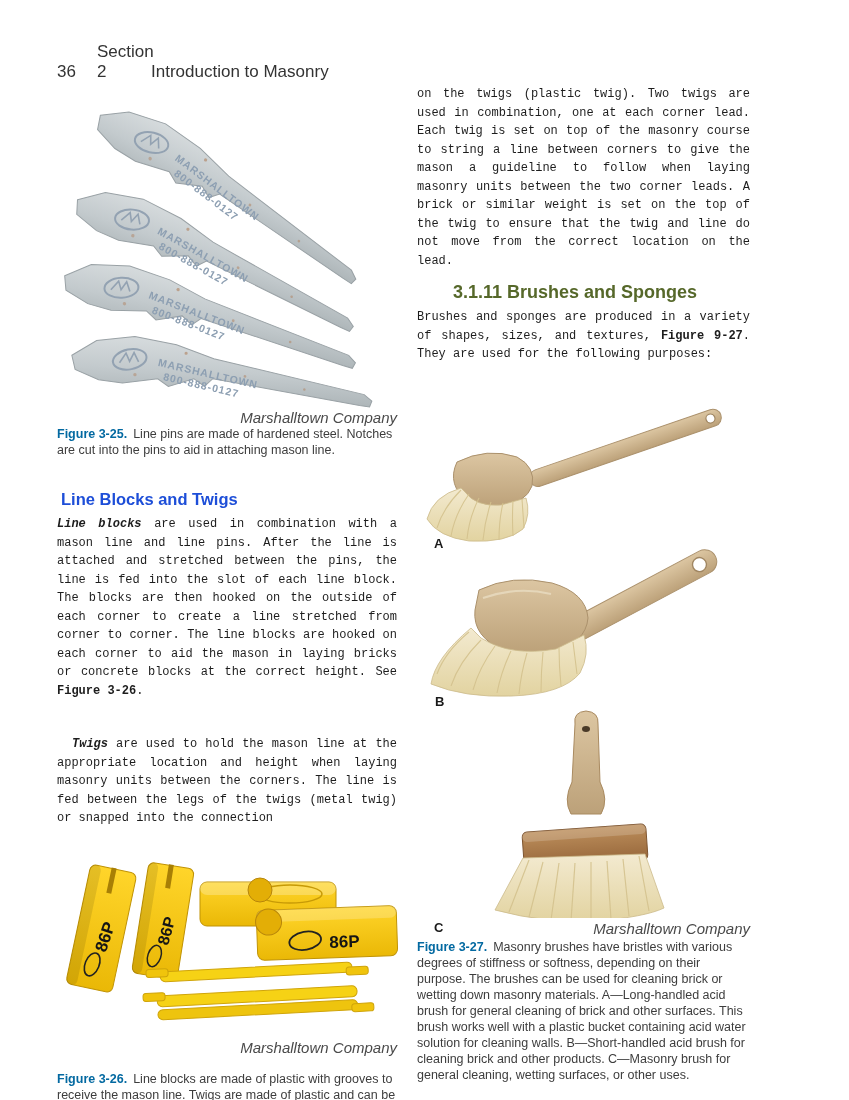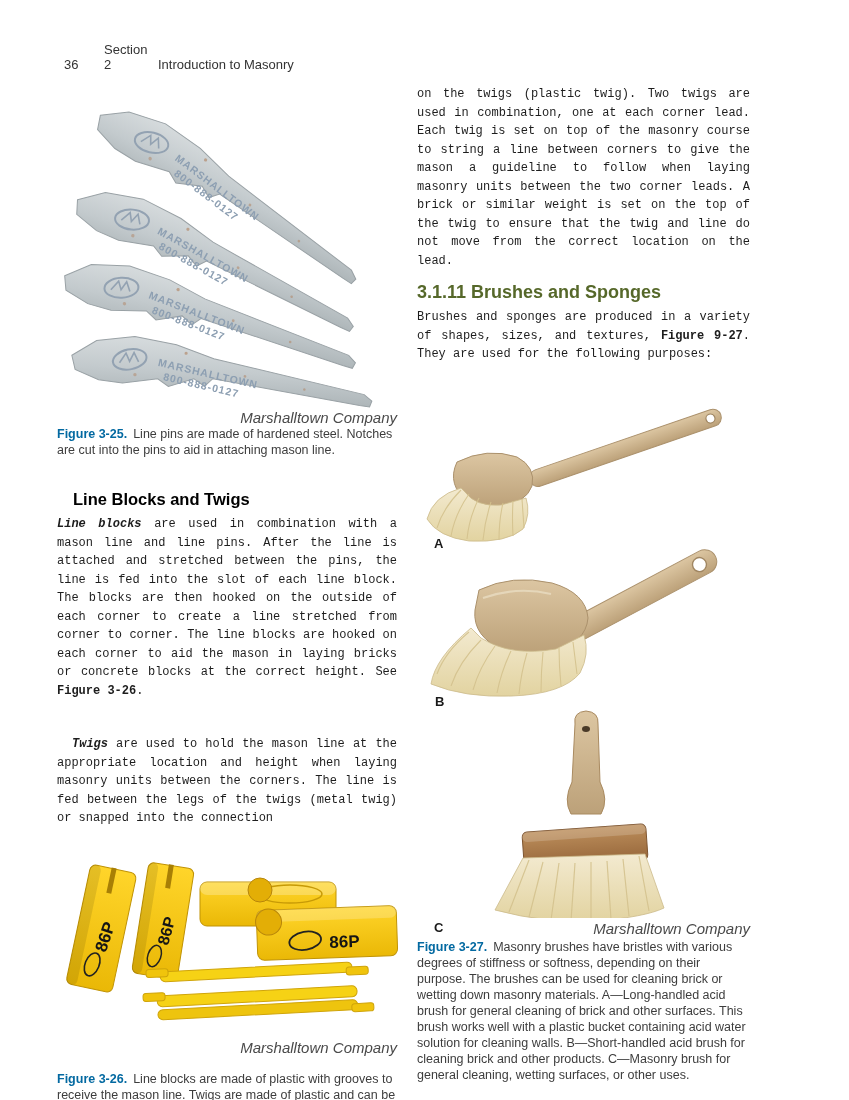--- a/index.html
+++ b/index.html
@@ -2,36 +2,36 @@
 <html><head>
 <meta charset="utf-8">
 <style>
   html,body{margin:0;padding:0;background:#e8e8e8;}
   .page{
     position:relative;width:849px;height:1100px;background:#ffffff;
     margin:0 auto;overflow:hidden;
     font-family:"Liberation Sans",sans-serif;color:#222;
   }
   
-  .runhead{position:absolute;top:42px;left:64px;width:700px;font-size:13px;color:#333;}
+  .runhead{position:absolute;top:42px;left:57px;width:700px;font-size:17px;color:#333;}
   .runhead .pgnum{display:inline-block;width:40px;}
   .runhead .sec{display:inline-block;width:54px;}
   
   .col-left{position:absolute;left:57px;top:85px;width:340px;}
   .col-right{position:absolute;left:417px;top:85px;width:333px;}
   
   .body-p{
     font-family:Liberation Mono, monospace;font-size:12px;line-height:18.5px;
     text-align:justify;color:#1d1d1d;margin:0;
   }
   .body-p .bi{font-weight:bold;font-style:italic;}
   .body-p .b{font-weight:bold;}
   .indent{text-indent:15px;margin-top:35px;}
   
-  .h-red{font-size:16.5px;font-weight:bold;color:#000000;margin:0 0 6px 16px;}
+  .h-red{font-size:16.5px;font-weight:bold;color:#1d4ed8;margin:0 0 6px 4px;}
   .h-green{font-size:18px;font-weight:bold;color:#56682a;margin:0 0 5px 0;}
   
   .credit{font-size:15px;font-style:italic;color:#4a4a4a;text-align:right;line-height:12px;}
   .caption{font-size:12.5px;line-height:16px;color:#3d3d3d;text-align:left;}
   .caption .figlabel{font-weight:bold;color:#0369a1;margin-right:6px;}
   .photo-label{font-size:13px;font-weight:bold;color:#1a1a1a;}
   .c-row{display:flex;justify-content:space-between;align-items:flex-end;margin:2px 0 4px 0;}
   .c-row .photo-label{margin-left:17px;}
   
   .copyright{position:absolute;top:1057px;left:417px;width:336px;text-align:right;
@@ -138,21 +138,21 @@
     <div class="credit" style="margin-top:2px;">Marshalltown Company</div>
     <div class="caption" style="margin-top:17px;">
       <span class="figlabel">Figure 3-26.</span><span>Line blocks are made of plastic with grooves to receive the mason line. Twigs are made of plastic and can be purchased as part of a package of line blocks and twigs. Other types are made of metal and can be purchased separately.</span>
     </div>
   </div>
 
   <div class="col-right">
 
     <p class="body-p">on the twigs (plastic twig). Two twigs are used in combination, one at each corner lead. Each twig is set on top of the masonry course to string a line between corners to give the mason a guideline to follow when laying masonry units between the two corner leads. A brick or similar weight is set on the top of the twig to ensure that the twig and line do not move from the correct location on the lead.</p>
 
-    <h2 class="h-green" style="margin-top:12px;">3.1.11 Brushes and Sponges</h2>
+    <h2 class="h-green" style="margin-top:12px;margin-left:36px;">3.1.11 Brushes and Sponges</h2>
 
     <p class="body-p"><span>Brushes and sponges are produced in a variety of shapes, sizes, and textures, </span><span class="b">Figure 9-27</span><span>. They are used for the following purposes:</span></p>
 
     <svg width="333" height="528" viewBox="0 0 333 528" style="margin-top:26px;">
       <defs>
         <linearGradient id="woodGrad" x1="0" y1="0" x2="0" y2="1">
           <stop offset="0" stop-color="#dcc6a2"></stop>
           <stop offset="1" stop-color="#bca179"></stop>
         </linearGradient>
         <linearGradient id="brisGrad" x1="0" y1="0" x2="0" y2="1">

